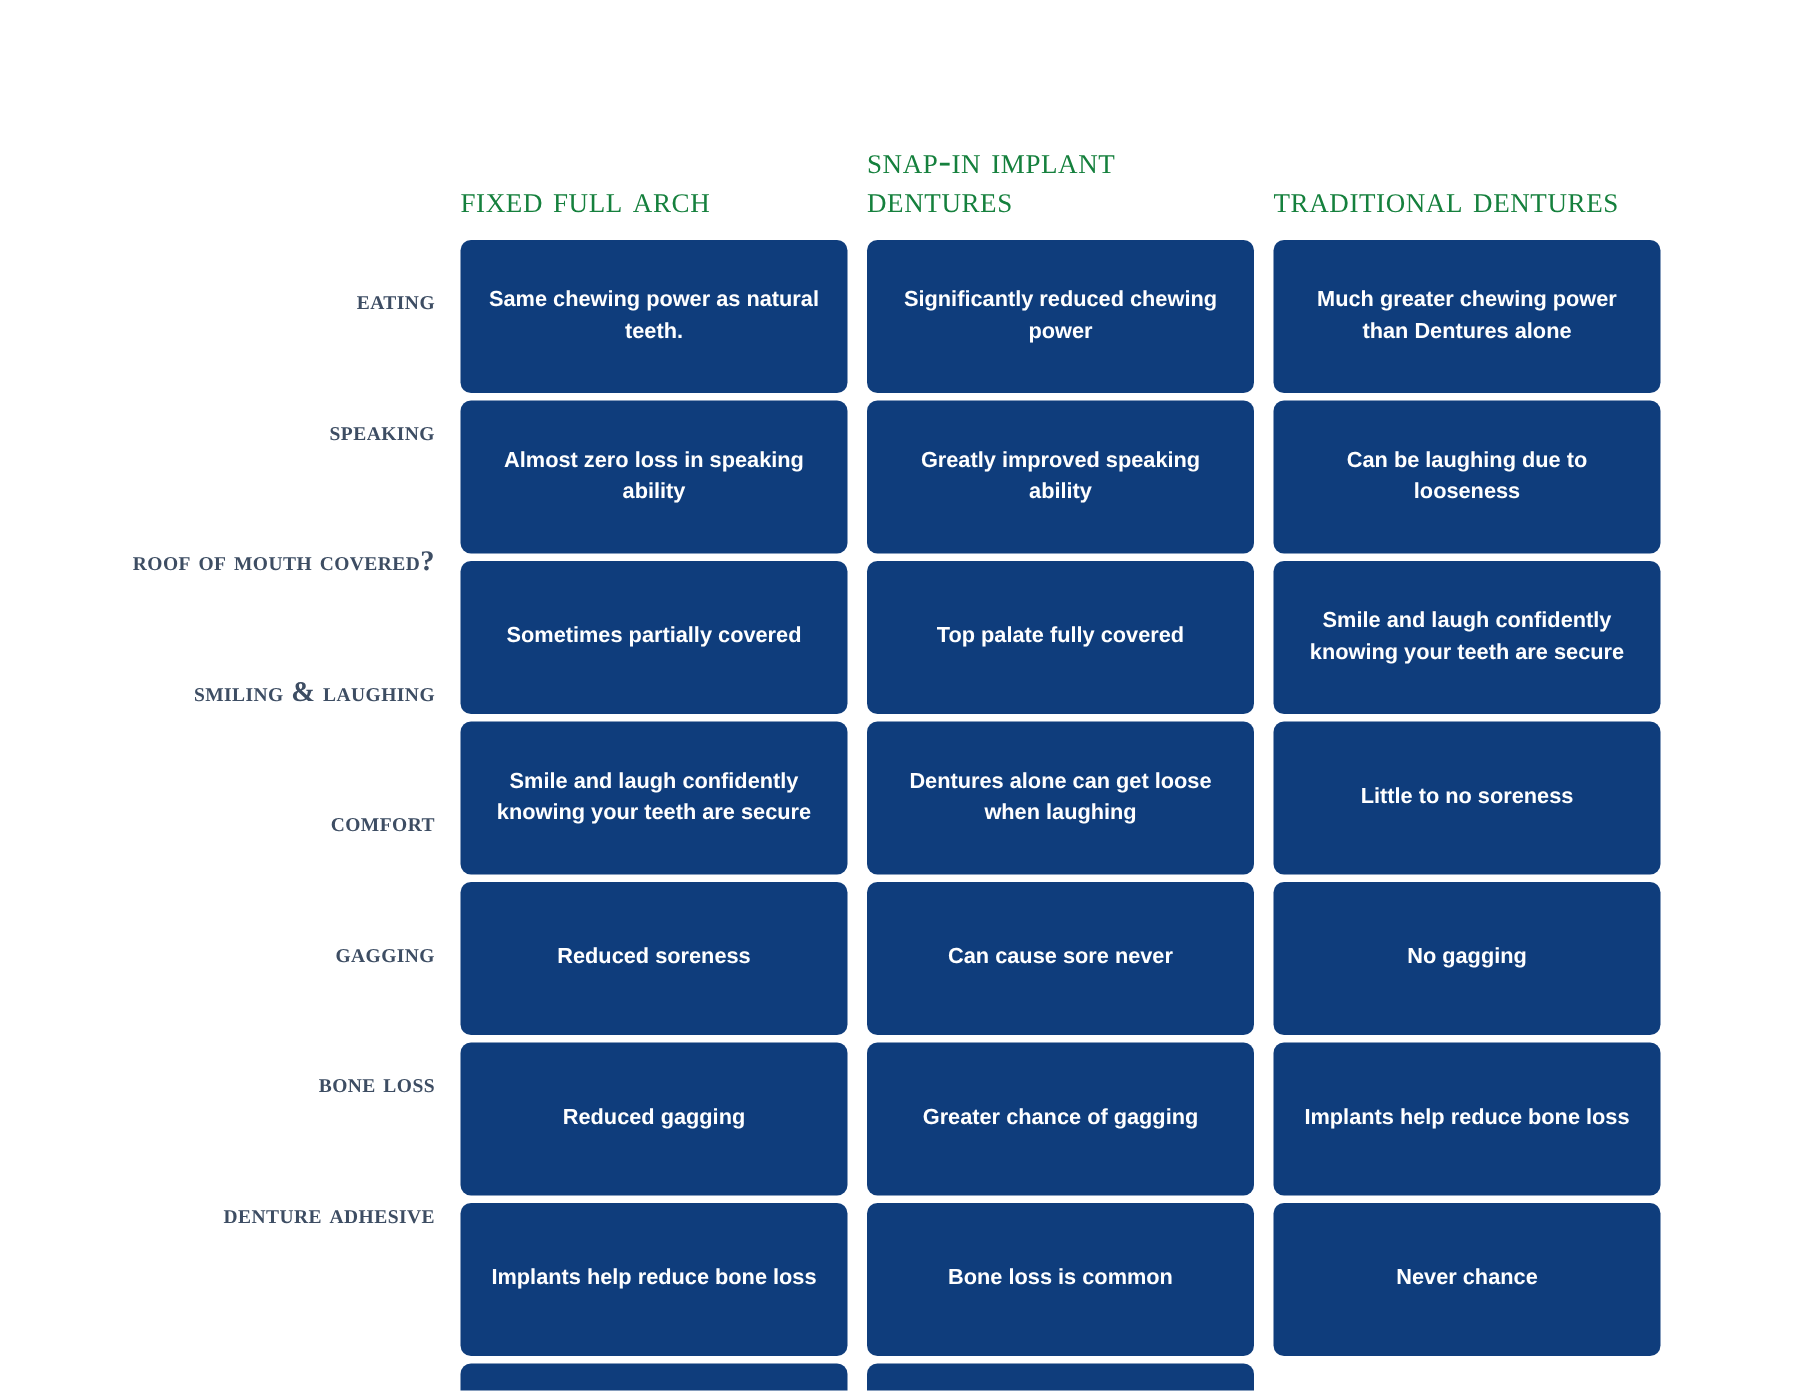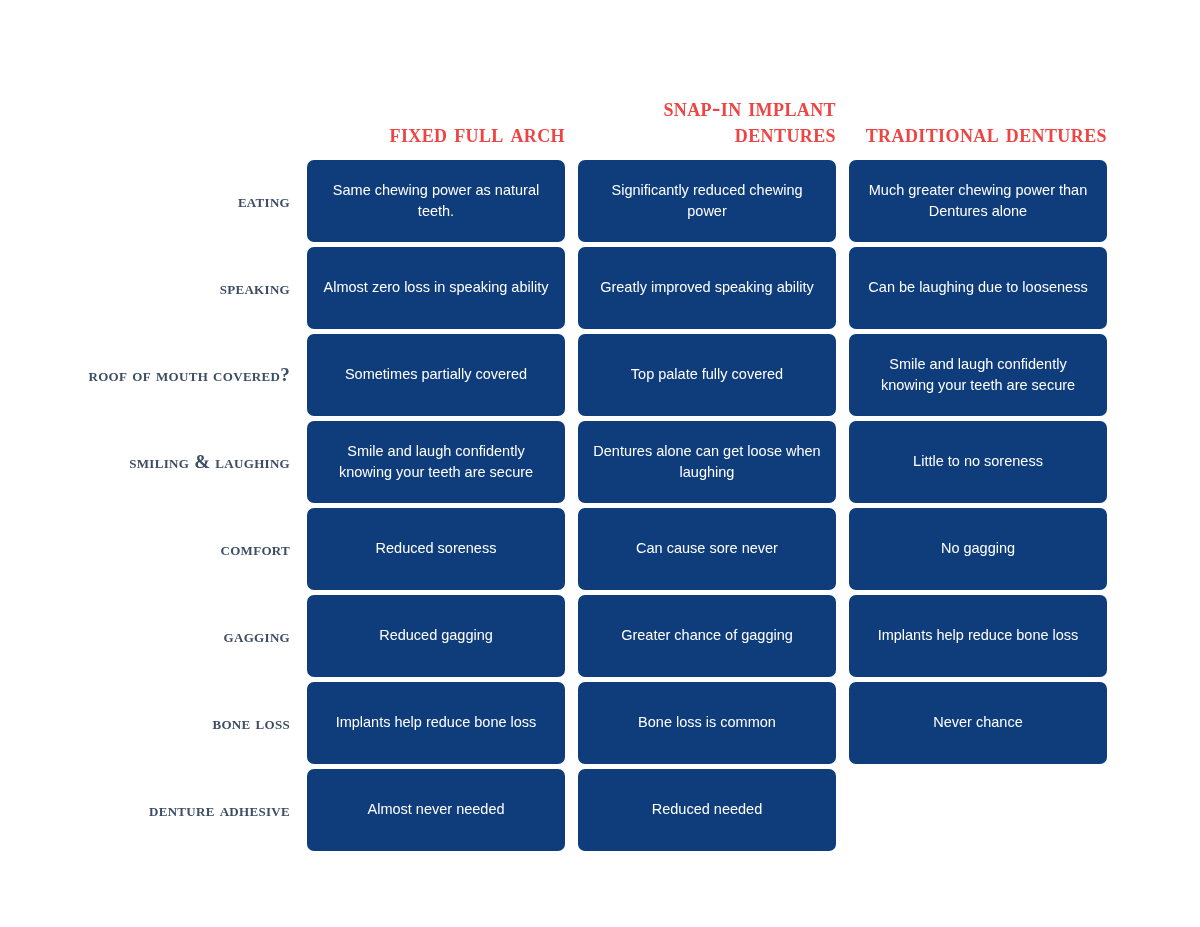--- a/index.html
+++ b/index.html
@@ -39,27 +39,27 @@
     left: 307px;
     top: 56px;
     width: 801px;
     height: 98px;
     display: grid;
     grid-template-columns: 258px 258px 258px;
     column-gap: 13px;
     align-items: end;
   }
   .col-header {
-    text-align: right;
+    text-align: left;
     font-family: "Liberation Serif", "DejaVu Serif", serif;
-    font-weight: 700;
+    font-weight: 400;
     font-size: 25px;
     line-height: 1.04;
     letter-spacing: 0.4px;
-    color: #ef4444;
+    color: #15803d;
     font-variant: small-caps;
     text-transform: lowercase;
     padding-bottom: 7px;
   }
 
   
   .labels {
     position: absolute;
     left: 0px;
     top: 160px;
@@ -80,34 +80,34 @@
     line-height: 1.12;
     letter-spacing: 0.3px;
     color: #3d4d63;
     font-variant: small-caps;
     text-transform: lowercase;
   }
   .row-label span { display: block; }
 
   
   .cell {
-    height: 82px;
+    height: 102px;
     background: #0f3d7c;
     border-radius: 7px;
     color: #ffffff;
     display: flex;
     align-items: center;
     justify-content: center;
     text-align: center;
     padding: 0 14px;
     box-sizing: border-box;
     font-family: "Liberation Sans", sans-serif;
     font-size: 14.5px;
     line-height: 1.45;
-    font-weight: 400;
+    font-weight: 700;
   }
 </style>
 </head>
 <body>
 
 <div id="board">
 
   <div class="headers">
     <div class="col-header">Fixed Full Arch</div>
     <div class="col-header">Snap-In Implant Dentures</div>

